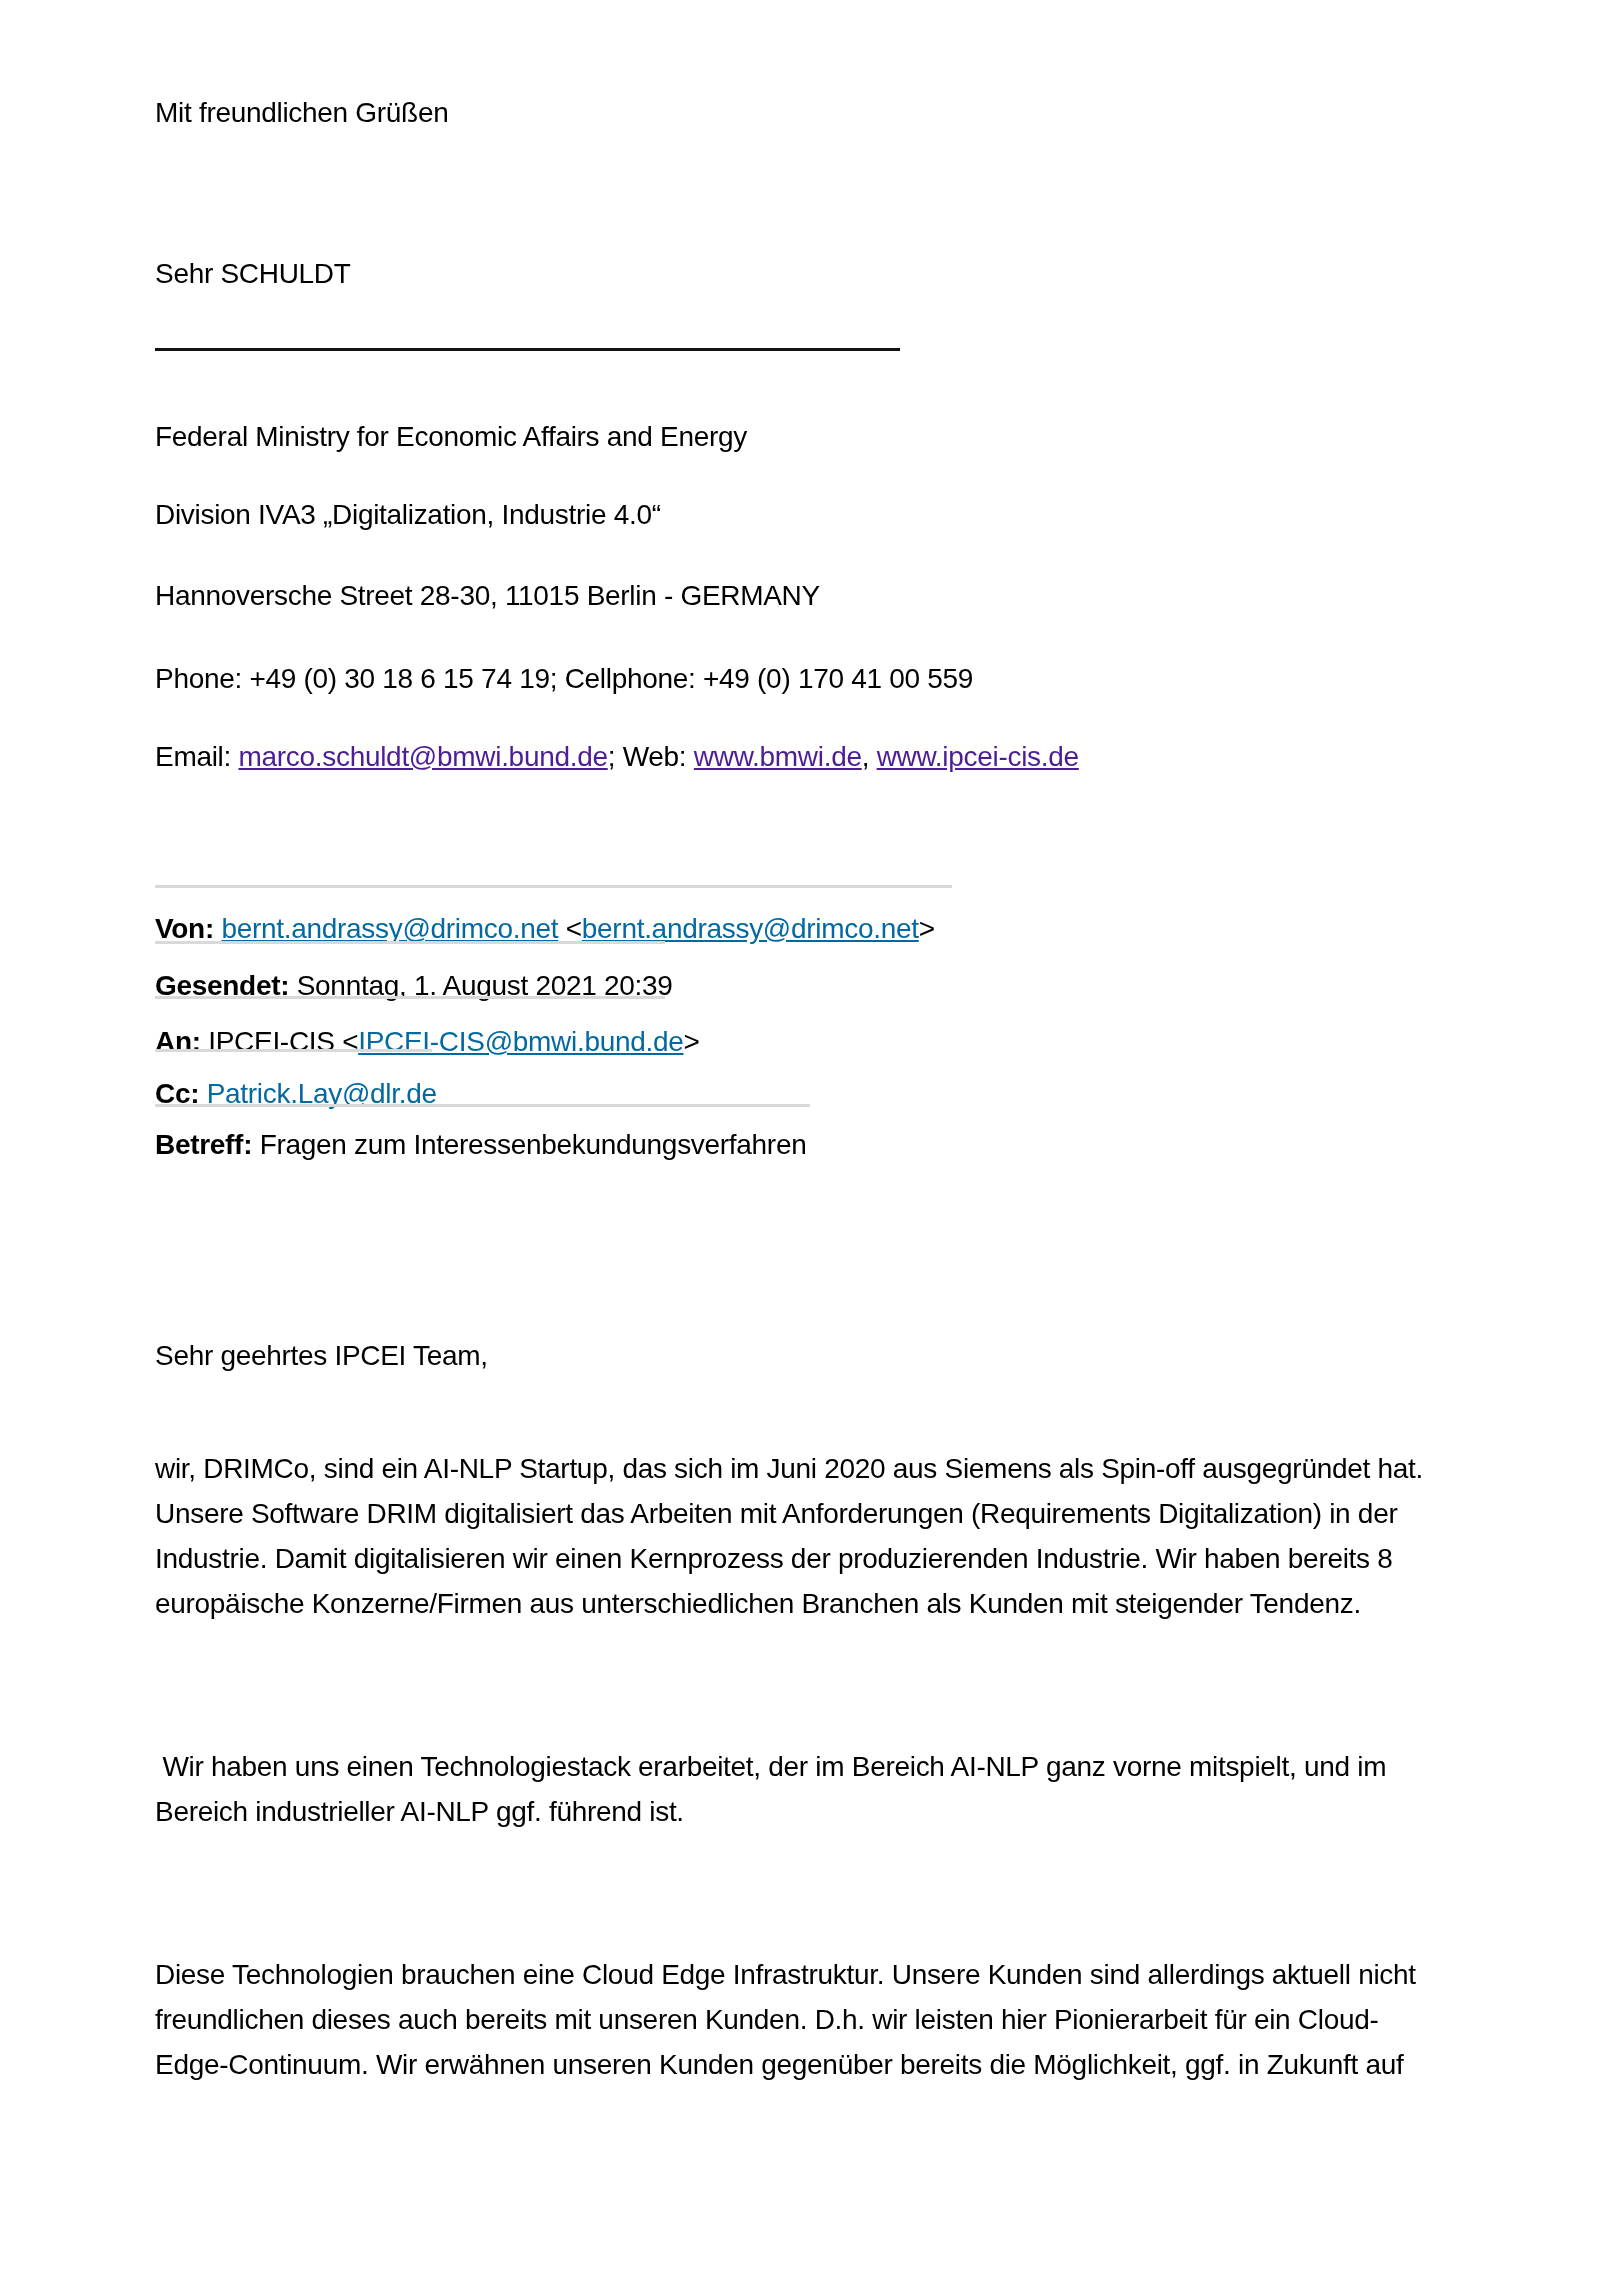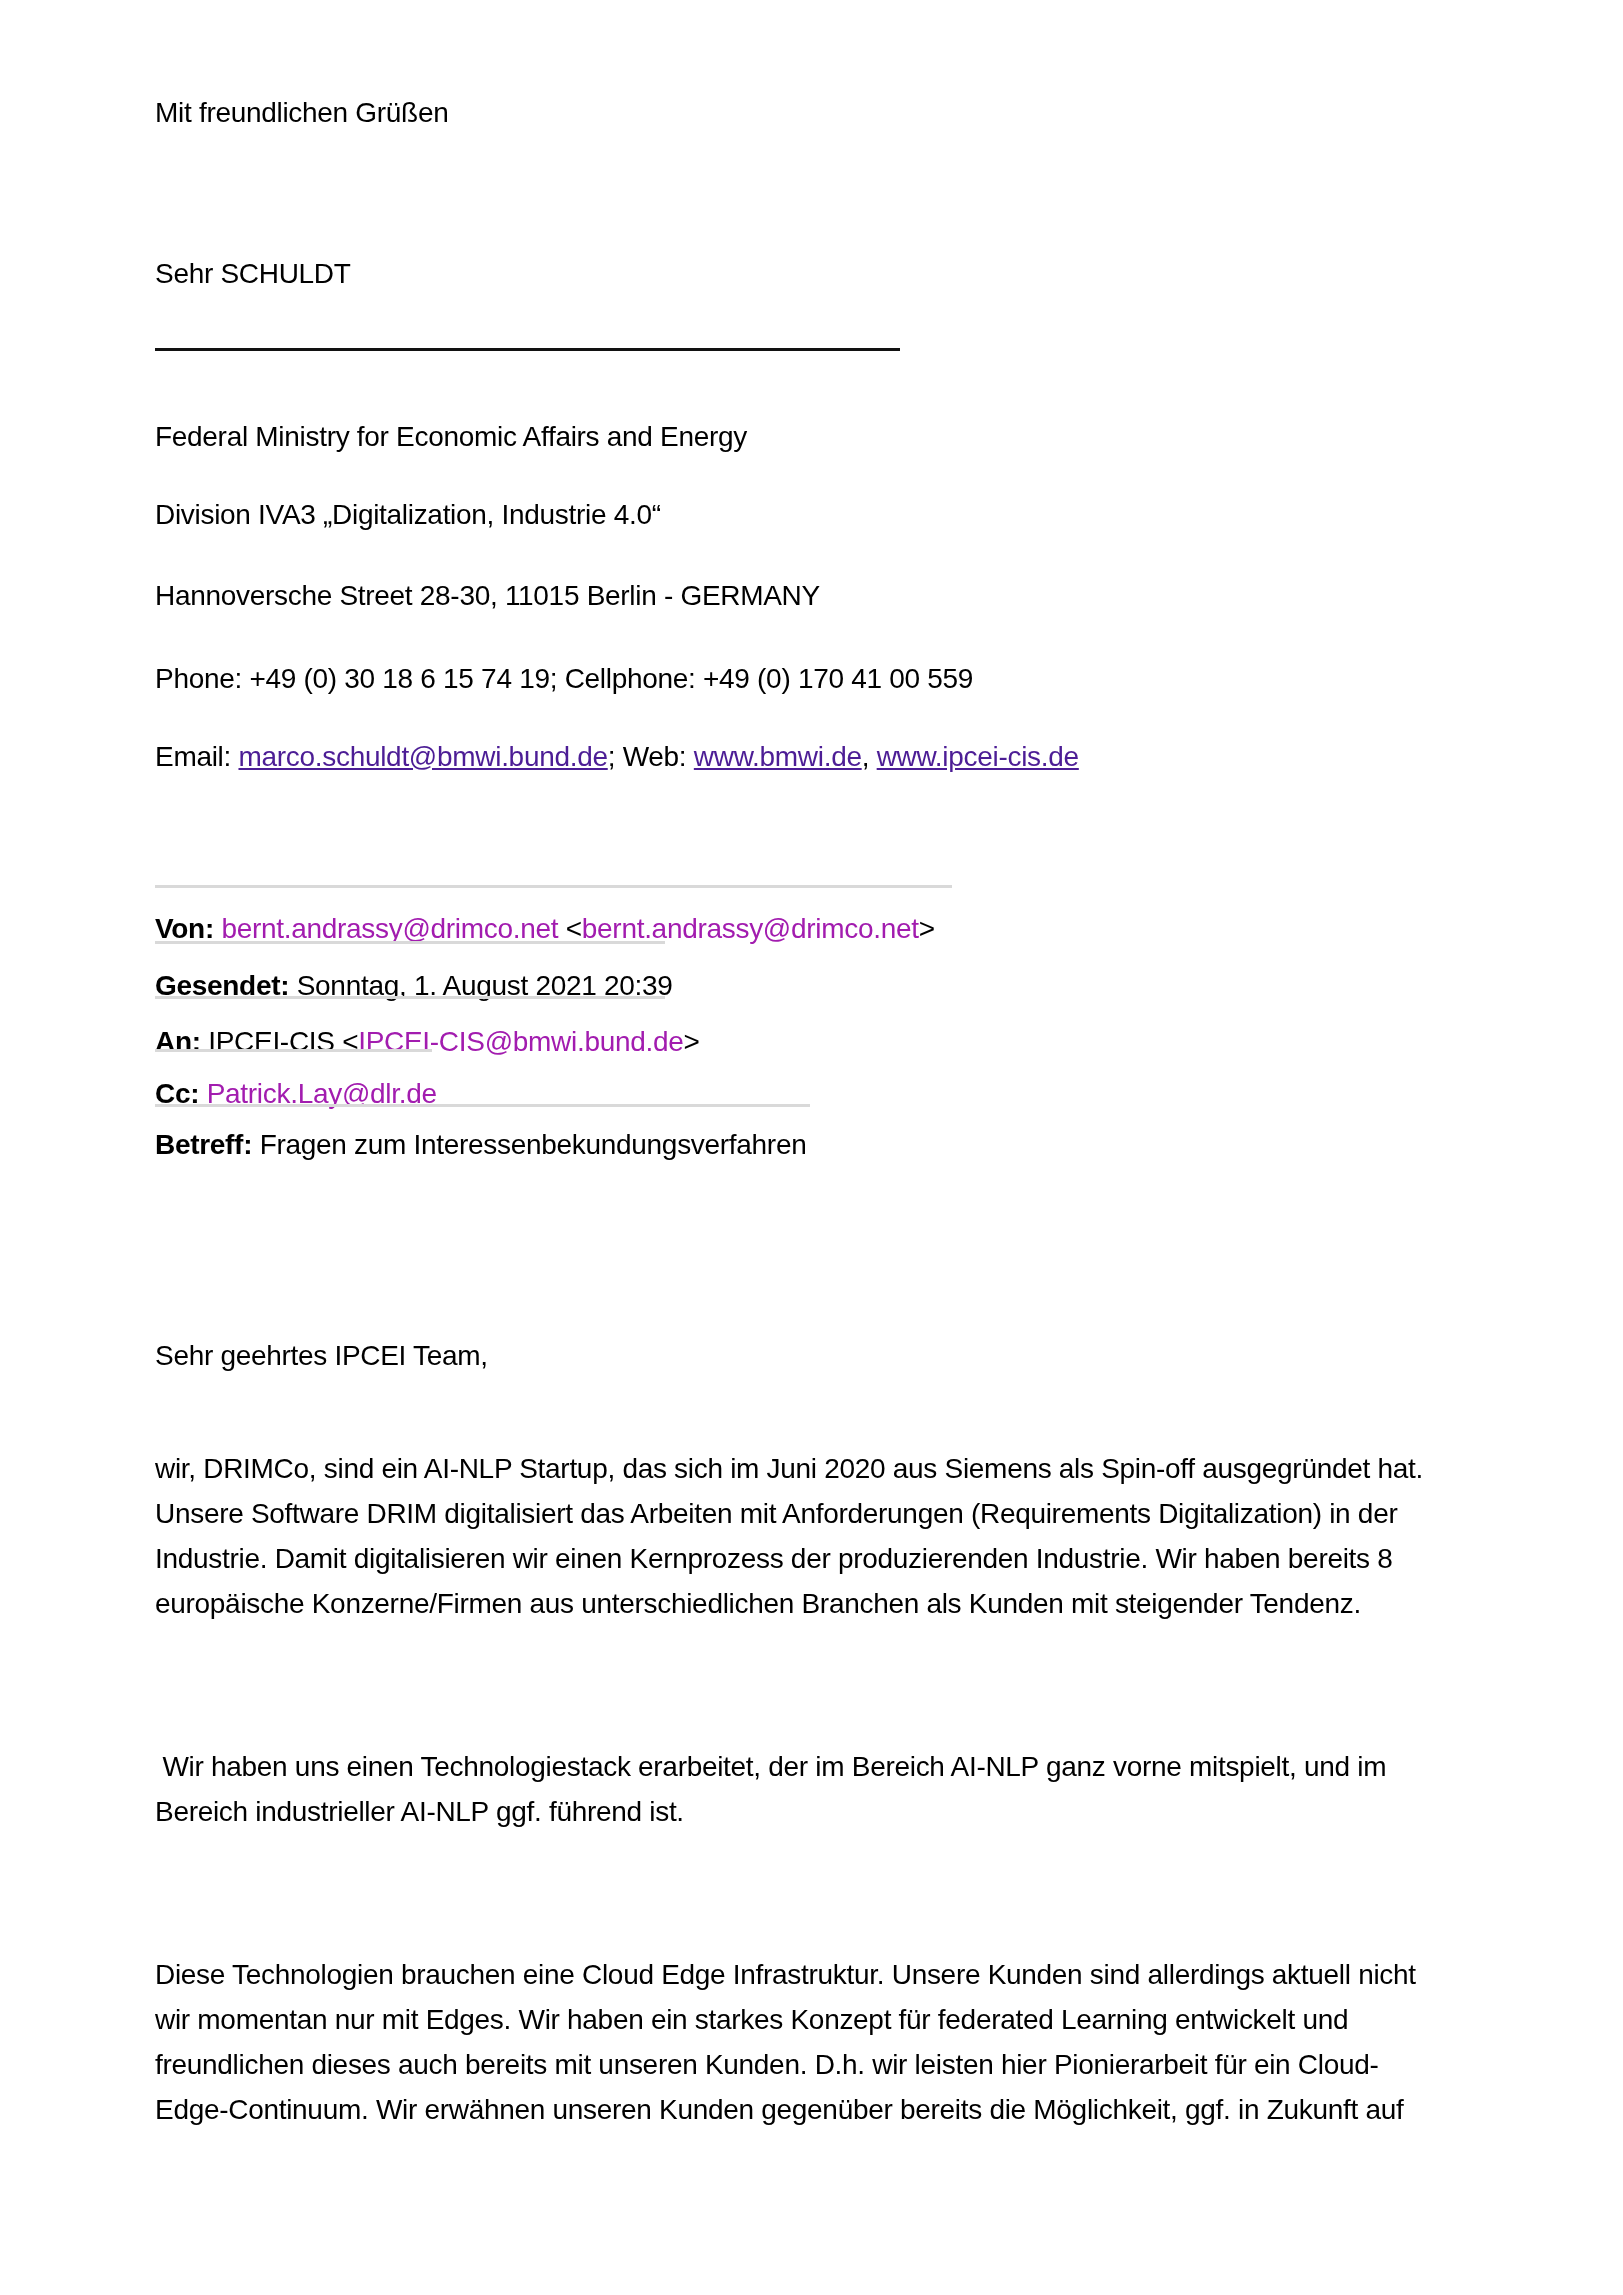--- a/index.html
+++ b/index.html
@@ -27,21 +27,21 @@
     left: 155px;
   }
   .para .bline {
     height: 45px;
     line-height: 45px;
     white-space: pre;
   }
   .salutation { line-height: 45px; height: 45px; }
   .b { font-weight: 700; }
   a.sig-link { color: #4c1d95; text-decoration: underline; cursor: pointer; }
-  a.hdr-link { color: #a21caf; cursor: pointer; }
+  a.hdr-link { color: #0369a1; text-decoration: underline; cursor: pointer; }
   .sig-rule {
     position: absolute;
     left: 155px;
     top: 348px;
     width: 745px;
     height: 3.3px;
     background: #121212;
   }
   .hdr-divider {
     position: absolute;
@@ -96,19 +96,18 @@
     <div class="bline">europäische Konzerne/Firmen aus unterschiedlichen Branchen als Kunden mit steigender Tendenz.</div>
   </div>
 
   <div class="para" style="top:1744px">
     <div class="bline"> Wir haben uns einen Technologiestack erarbeitet, der im Bereich AI-NLP ganz vorne mitspielt, und im</div>
     <div class="bline">Bereich industrieller AI-NLP ggf. führend ist.</div>
   </div>
 
   <div class="para" style="top:1952px">
     <div class="bline">Diese Technologien brauchen eine Cloud Edge Infrastruktur. Unsere Kunden sind allerdings aktuell nicht</div>
-    <div class="bline">wir momentan nur mit Edges. Wir haben ein starkes Konzept für federated Learning entwickelt und</div>
     <div class="bline">freundlichen dieses auch bereits mit unseren Kunden. D.h. wir leisten hier Pionierarbeit für ein Cloud-</div>
     <div class="bline">Edge-Continuum. Wir erwähnen unseren Kunden gegenüber bereits die Möglichkeit, ggf. in Zukunft auf</div>
   </div>
 
 </div>
 
 
 </body></html>

